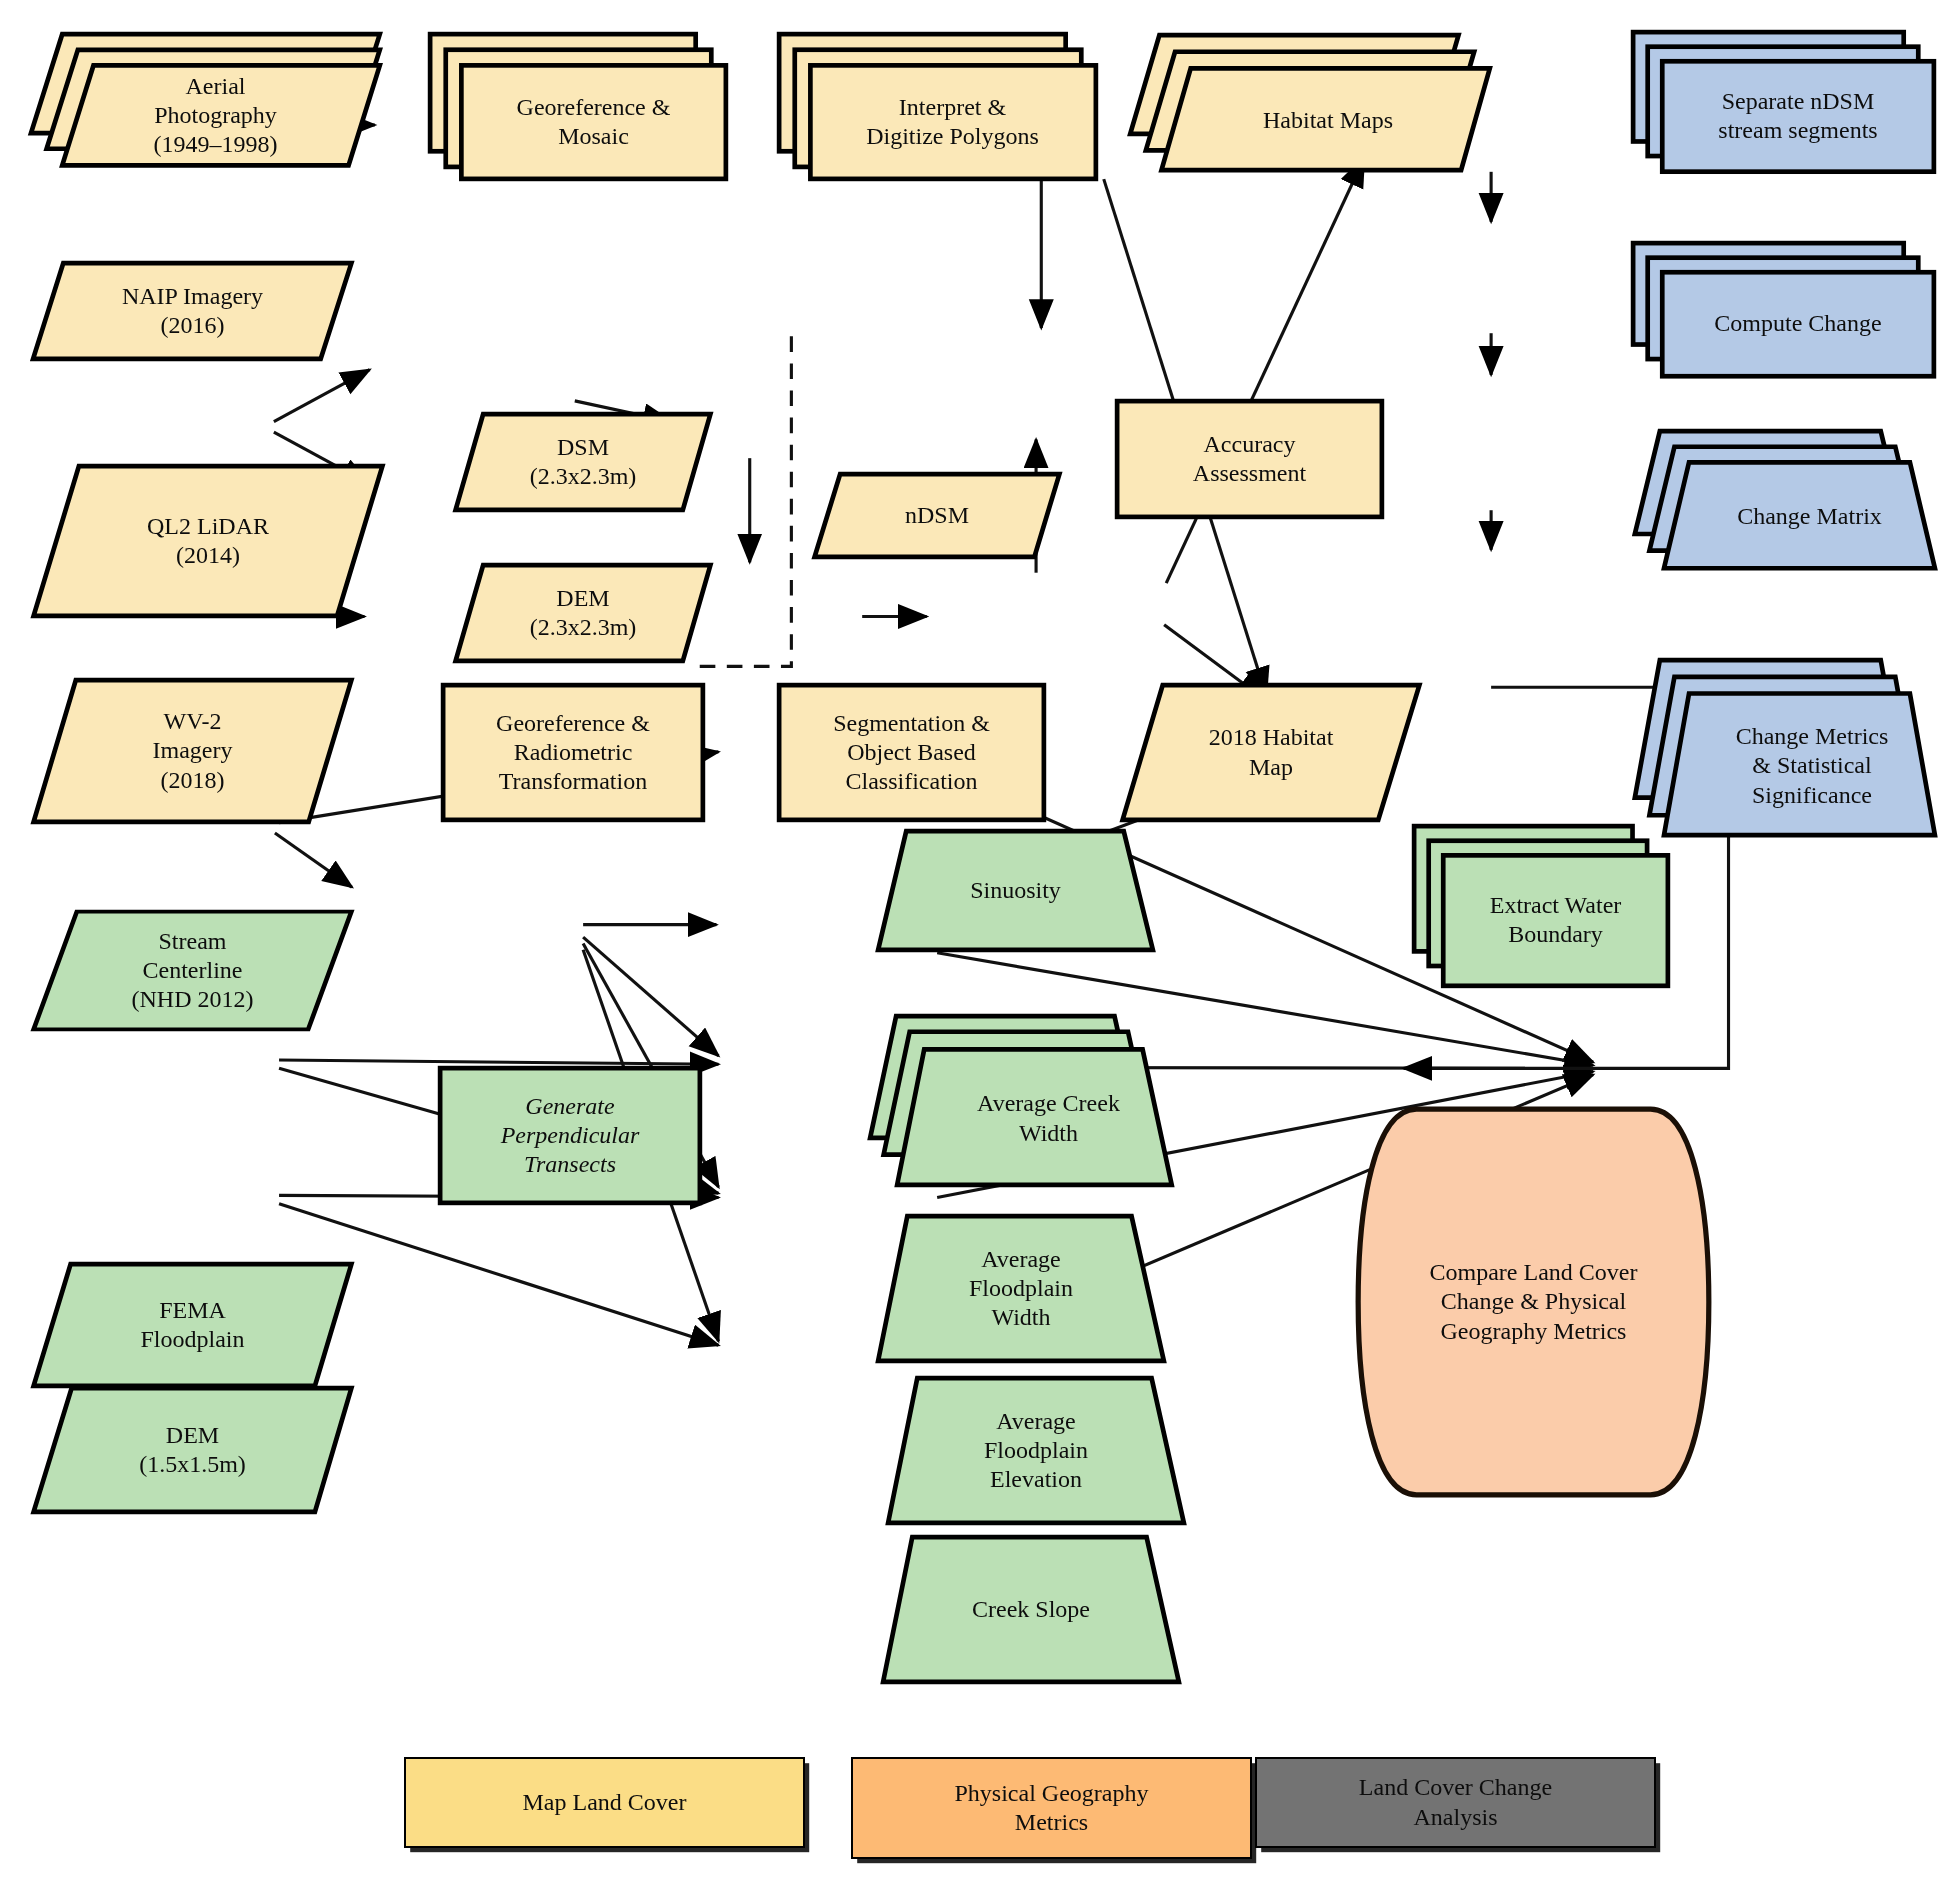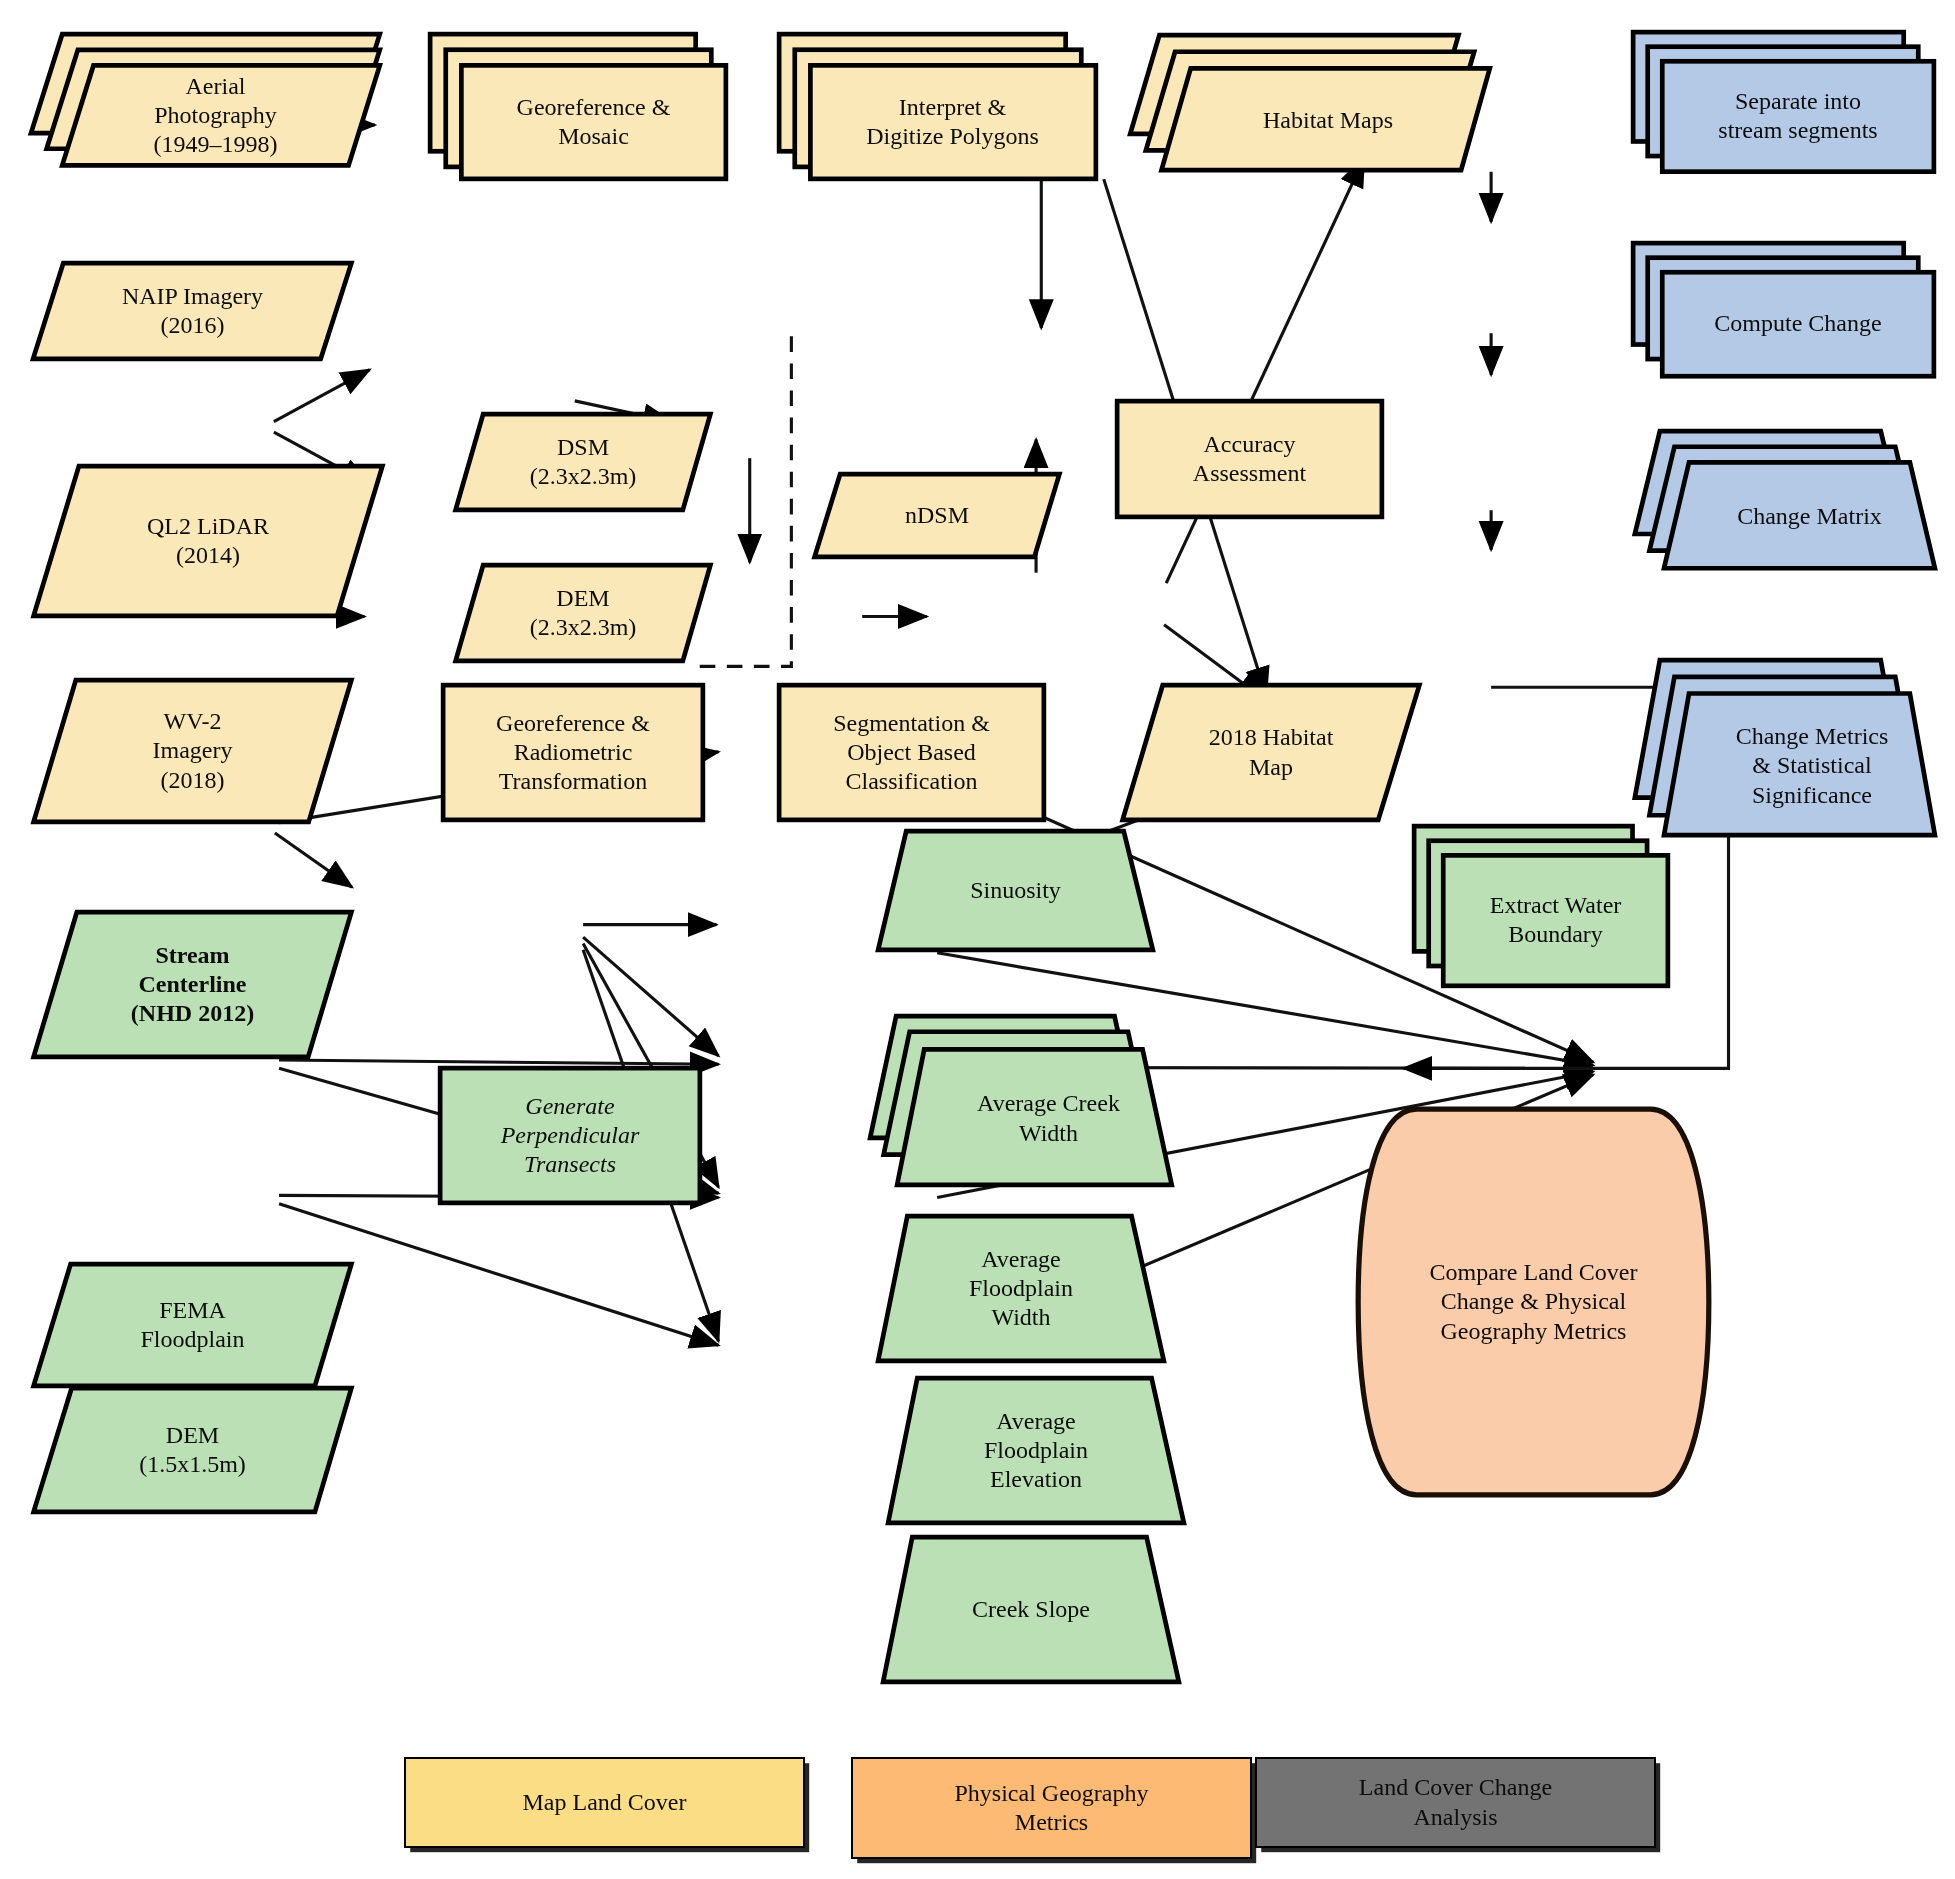--- a/index.html
+++ b/index.html
@@ -176,21 +176,21 @@
   <div class="node" style="left:1630px;top:29px;width:307px;height:151px;">
     <div class="shape">
       <svg viewBox="0 0 590 290" preserveAspectRatio="none">
         <g stroke="#000" stroke-width="9">
           <rect x="6" y="6" width="520" height="210" fill="#b4c9e6"></rect>
           <rect x="34" y="34" width="520" height="210" fill="#b4c9e6"></rect>
           <rect x="62" y="62" width="522" height="212" fill="#b4c9e6"></rect>
         </g>
       </svg>
     </div>
-    <div class="lbl" style="left:32px;top:32px;width:272px;height:110px;">Separate into
+    <div class="lbl" style="left:32px;top:32px;width:272px;height:110px;">Separate nDSM
 stream segments</div>
   </div>
 
   <div class="node" style="left:1630px;top:240px;width:307px;height:143px;">
     <div class="shape">
       <svg viewBox="0 0 590 275" preserveAspectRatio="none">
         <g stroke="#000" stroke-width="9">
           <rect x="6" y="6" width="520" height="195" fill="#b4c9e6"></rect>
           <rect x="34" y="34" width="520" height="195" fill="#b4c9e6"></rect>
           <rect x="62" y="62" width="522" height="200" fill="#b4c9e6"></rect>
@@ -327,21 +327,21 @@
           <rect x="6" y="6" width="420" height="240" fill="#bbe0b5"></rect>
           <rect x="34" y="34" width="420" height="240" fill="#bbe0b5"></rect>
           <rect x="62" y="62" width="432" height="250" fill="#bbe0b5"></rect>
         </g>
       </svg>
     </div>
     <div class="lbl" style="left:32px;top:32px;width:225px;height:130px;">Extract Water
 Boundary</div>
   </div>
 
-  <div class="node" style="left:31px;top:909px;width:323px;height:151px;font-weight:bold;">
+  <div class="node" style="left:31px;top:909px;width:323px;height:123px;">
     <div class="shape">
       <svg viewBox="0 0 620 290" preserveAspectRatio="none">
         <polygon points="88,6 615,6 532,284 5,284" fill="#bbe0b5" stroke="#000" stroke-width="9"></polygon>
       </svg>
     </div>
     <div class="lbl">Stream
 Centerline
 (NHD 2012)</div>
   </div>
 

